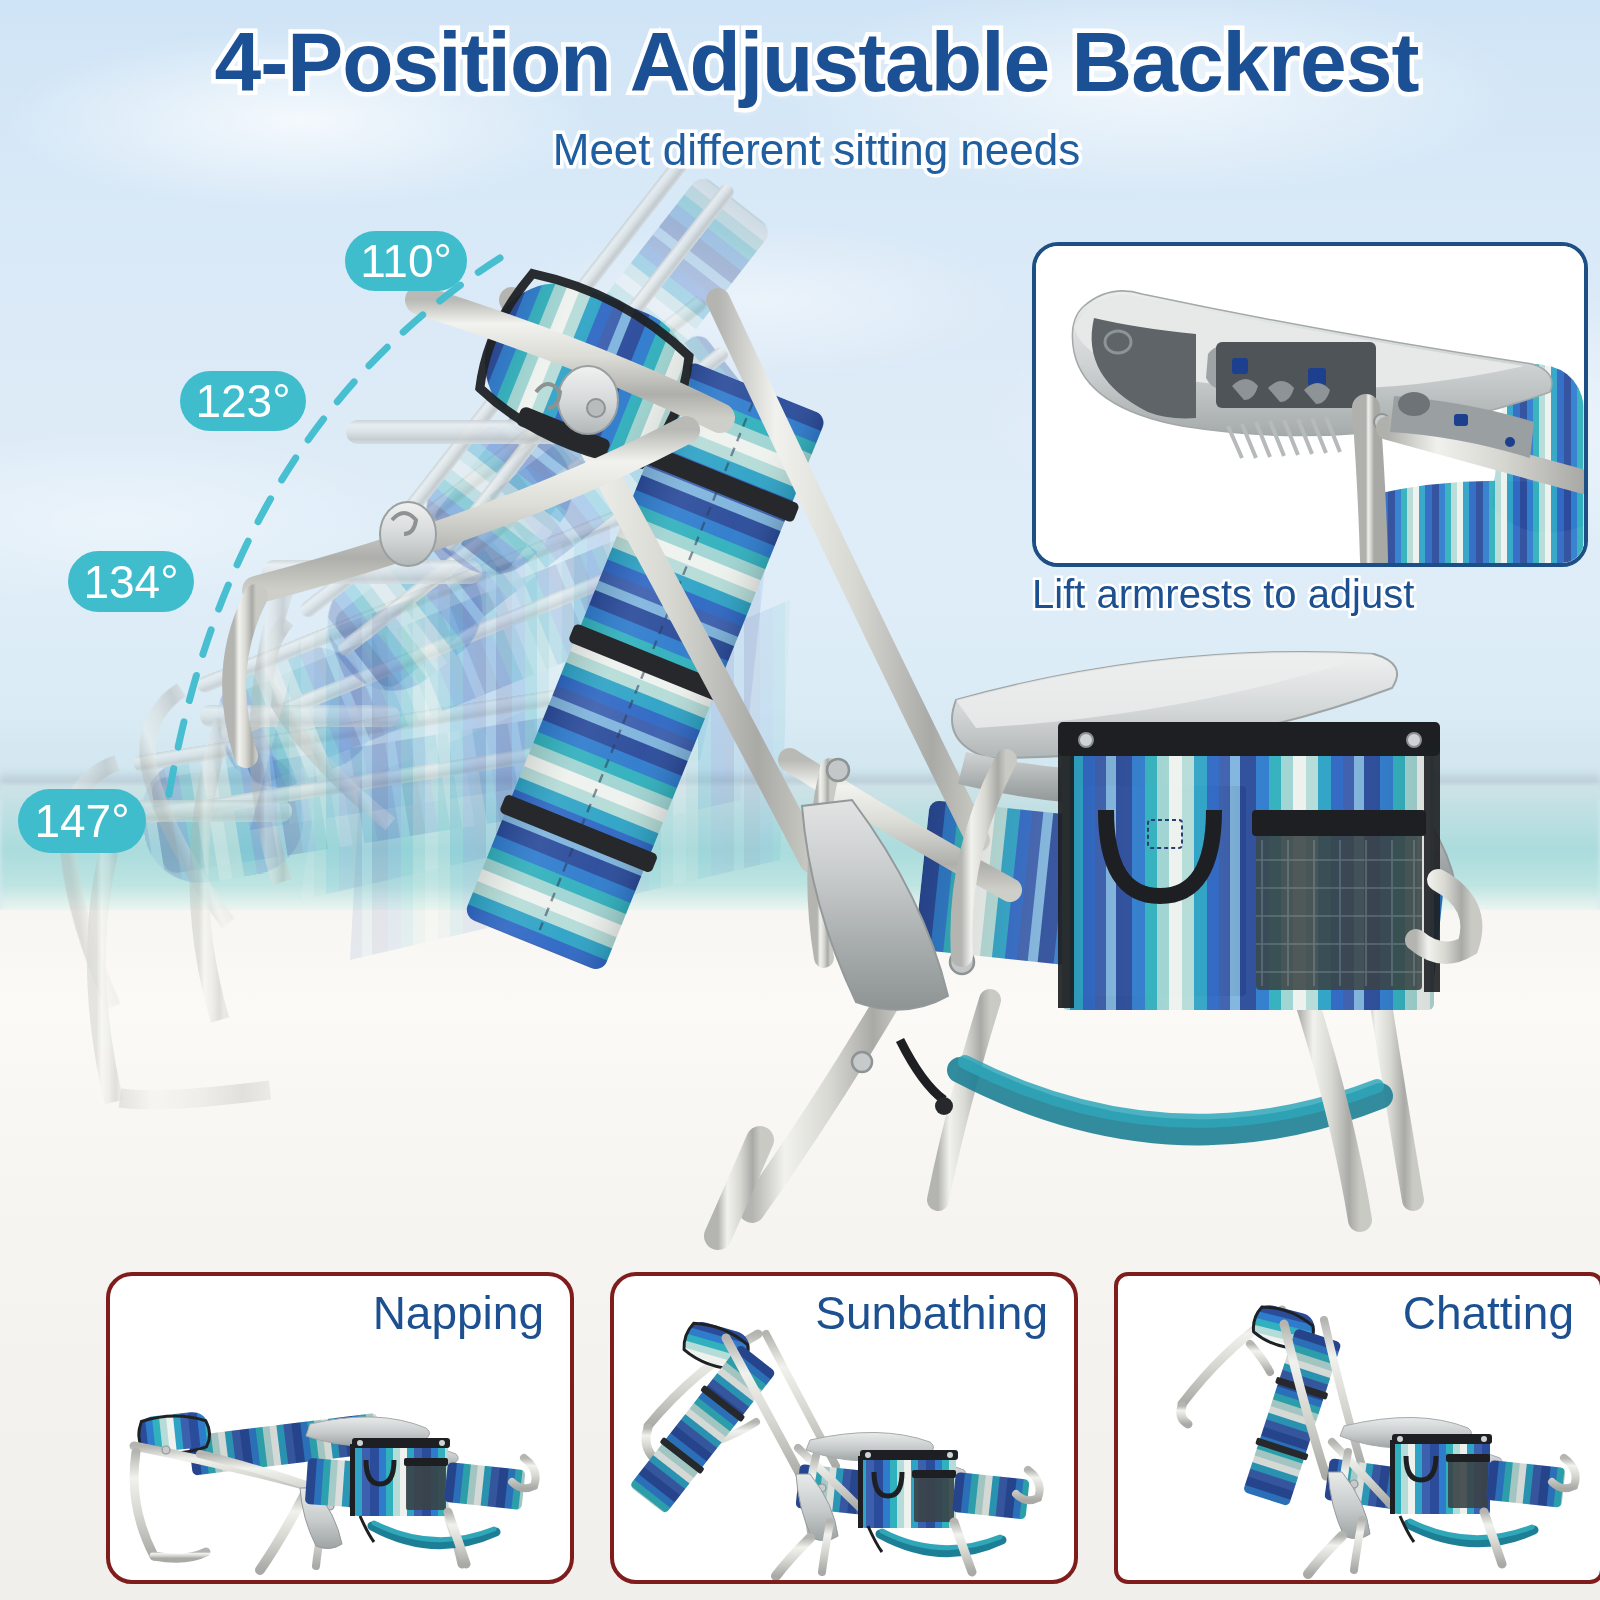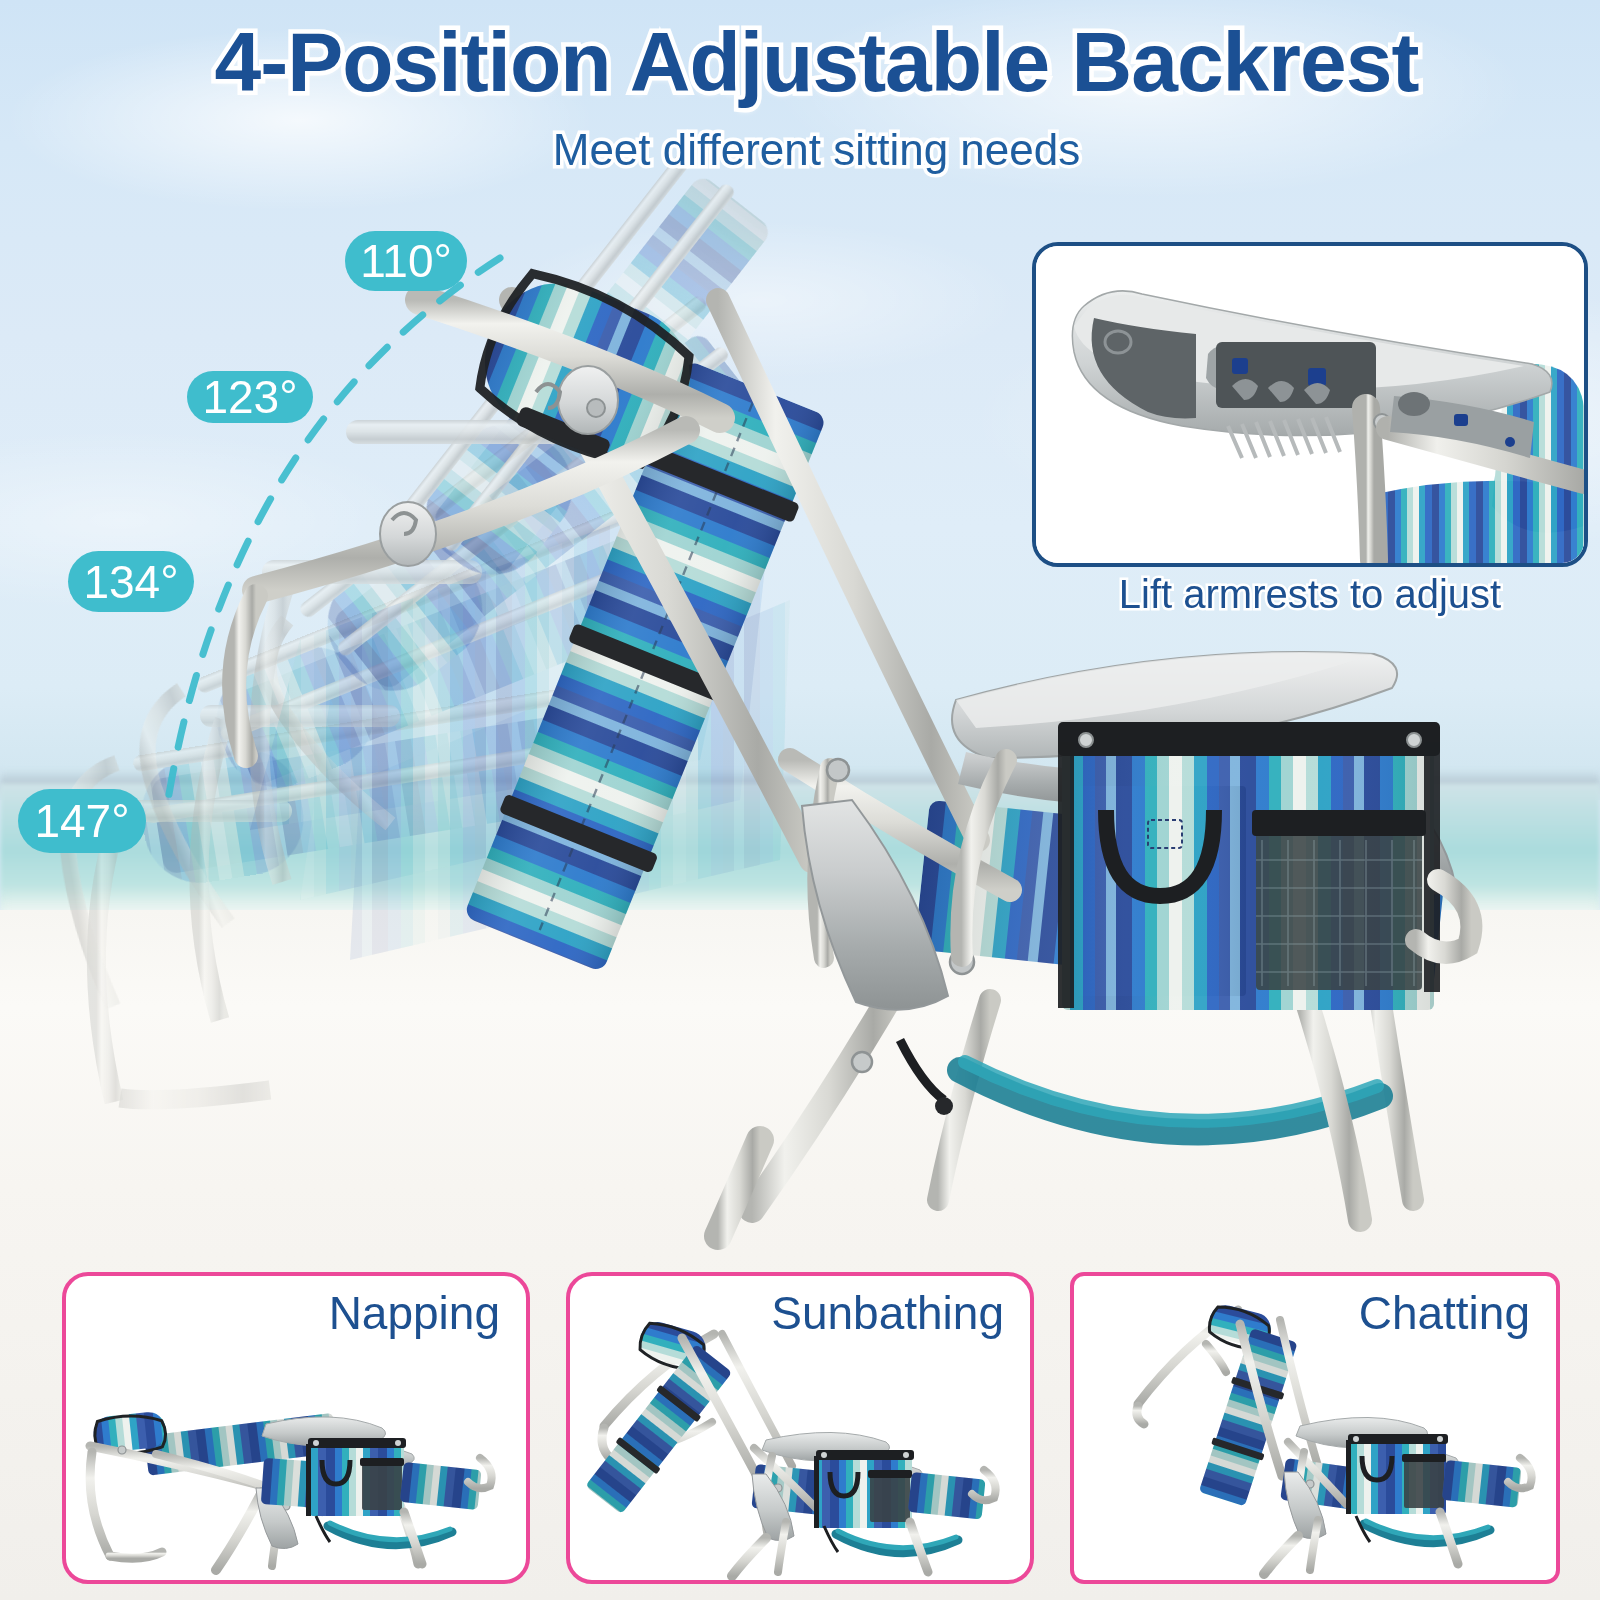--- a/index.html
+++ b/index.html
@@ -73,47 +73,48 @@
   .arc-svg { position:absolute; left:0; top:0; width:1600px; height:1600px; z-index:30; pointer-events:none; }
   .badge {
     position:absolute; z-index:36;
     background:#3fbdcd; color:#fff;
     border-radius:999px;
     font-size:46px; font-weight:normal;
     display:flex; align-items:center; justify-content:center;
     line-height:1;
   }
   #badge0 { left:345px; top:231px; width:122px; height:60px; }
-  #badge1 { left:187px; top:371px; width:126px; height:52px; }
+  #badge1 { left:180px; top:371px; width:126px; height:60px; }
   #badge2 { left:68px;  top:551px; width:126px; height:61px; }
   #badge3 { left:18px;  top:789px; width:128px; height:64px; }
 
   
   .chair-stage { position:absolute; inset:0; z-index:20; }
 
   
   .inset {
     position:absolute; left:1032px; top:242px; width:556px; height:325px;
     background:#fff; border:4px solid #1d4f85; border-radius:26px;
     z-index:34; overflow:hidden;
   }
   .inset-cap {
     position:absolute; left:1032px; top:572px; width:556px;
-    text-align:center; z-index:34;
+    z-index:34;
     font-size:40px; color:#1d5090;
     -webkit-text-stroke:5px #ffffff; paint-order:stroke fill;
     white-space:nowrap;
   }
 
   
   .panels { position:absolute; left:0; top:1272px; width:1600px; height:312px; z-index:34; }
   .panel {
     position:absolute; top:0; height:312px;
-    background:#fff; border:4px solid #ec4899; border-radius:26px;
+    background:#fff; border:4px solid #7f1d1d; border-radius:26px;
     overflow:hidden;
+    margin-left:44px;
   }
   .panel:nth-of-type(1) { left:62px;   width:468px; }
   .panel:nth-of-type(2) { left:566px;  width:468px; }
   .panel:nth-of-type(3) { left:1070px; width:490px;border-radius:14px; }
   .panel-label {
     position:absolute; right:26px; top:10px;
     font-size:46px; color:#1d5090; white-space:nowrap;
   }
   .panel-art { position:absolute; inset:0; }
   svg { display:block; }

